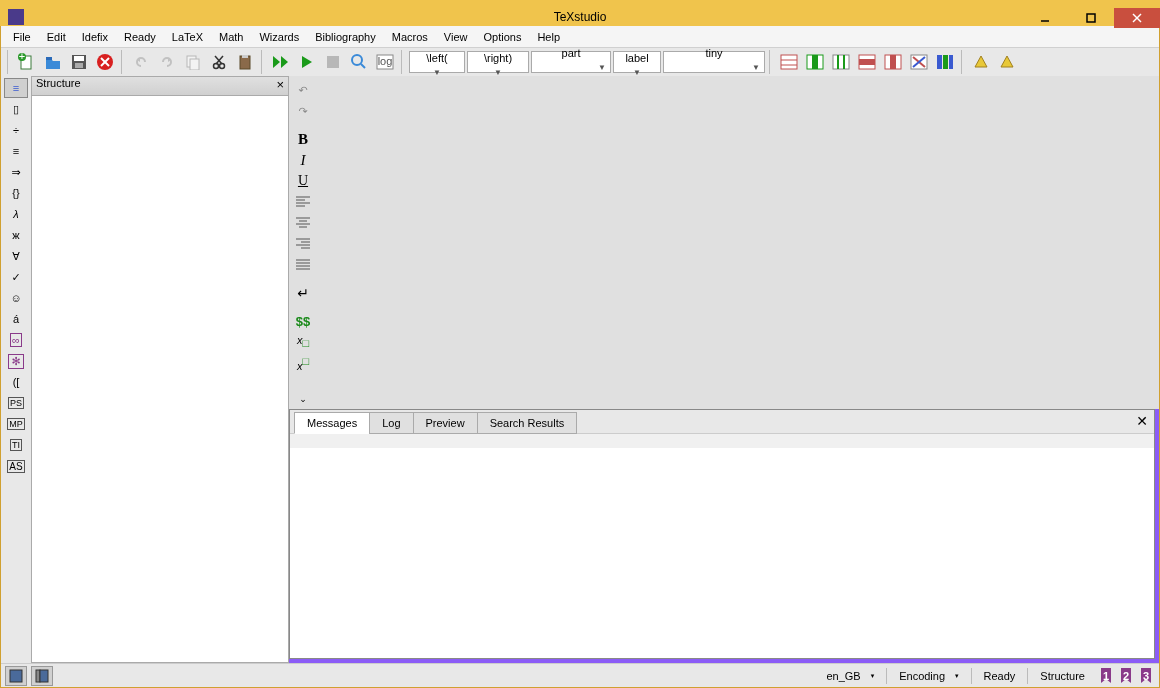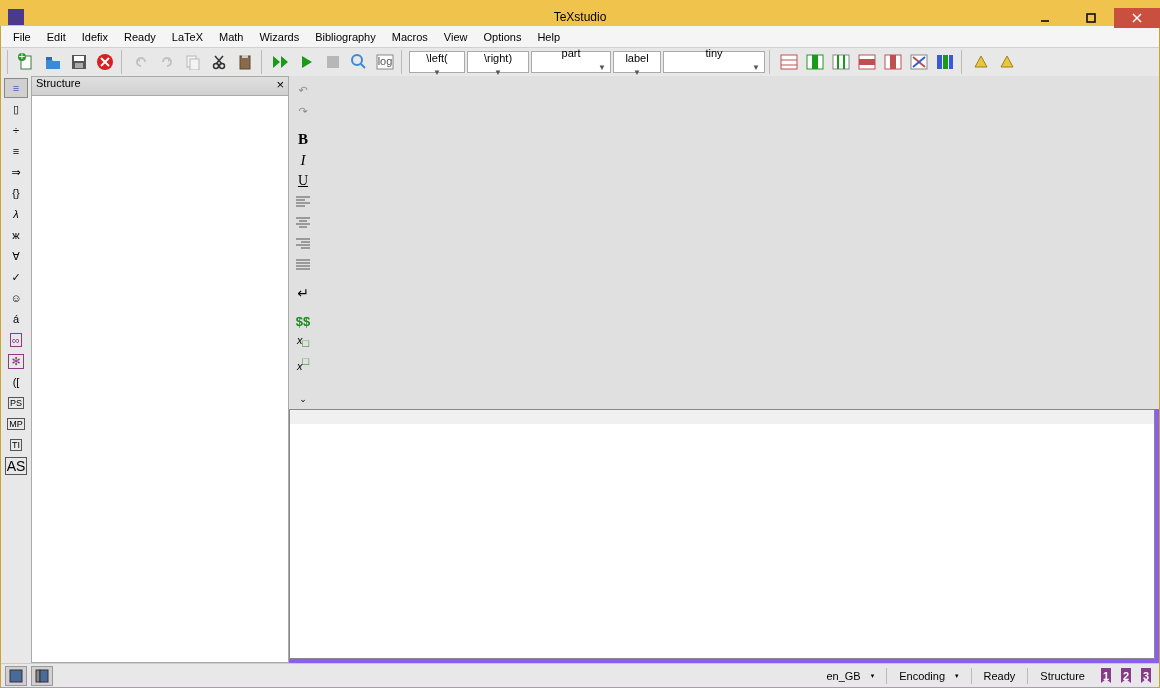--- a/index.html
+++ b/index.html
@@ -314,21 +314,21 @@
       <div class="li-btn">
           <span style="border:1px solid #555;font-size:9px;padding:0 1px">PS</span>
         </div>
       <div class="li-btn">
           <span style="border:1px solid #555;font-size:9px;padding:0 1px">MP</span>
         </div>
       <div class="li-btn">
           <span style="border:1px solid #555;font-size:9px;padding:0 1px">TI</span>
         </div>
       <div class="li-btn">
-          <span style="border:1px solid #555;font-size:14px;padding:0 1px">AS</span>
+          <span style="border:1px solid #555;font-size:10px;padding:0 1px">AS</span>
         </div>
     </div>
 
     <div class="structure-panel">
       <div class="structure-header">
         <span>Structure</span>
         <span style="font-size:13px;cursor:default">×</span>
       </div>
       <div class="structure-body"></div>
     </div>
@@ -400,20 +400,27 @@
             </div>
           <div style="height:14px"></div>
           <div class="ei-btn">
               <span style="font-size:9px">⌄</span>
             </div>
         </div>
         <div class="editor-main"></div>
       </div>
 
       <div class="bottom-panel">
+        <div class="bottom-tabs">
+          <div class="bottom-tab active">Messages</div>
+          <div class="bottom-tab">Log</div>
+          <div class="bottom-tab">Preview</div>
+          <div class="bottom-tab">Search Results</div>
+          <div class="bottom-close">✕</div>
+        </div>
         <div class="bottom-body">
           <div class="row"></div>
         </div>
       </div>
     </div>
   </div>
 
   <div class="statusbar">
     <div class="sb-left">
       <div class="sb-btn">

